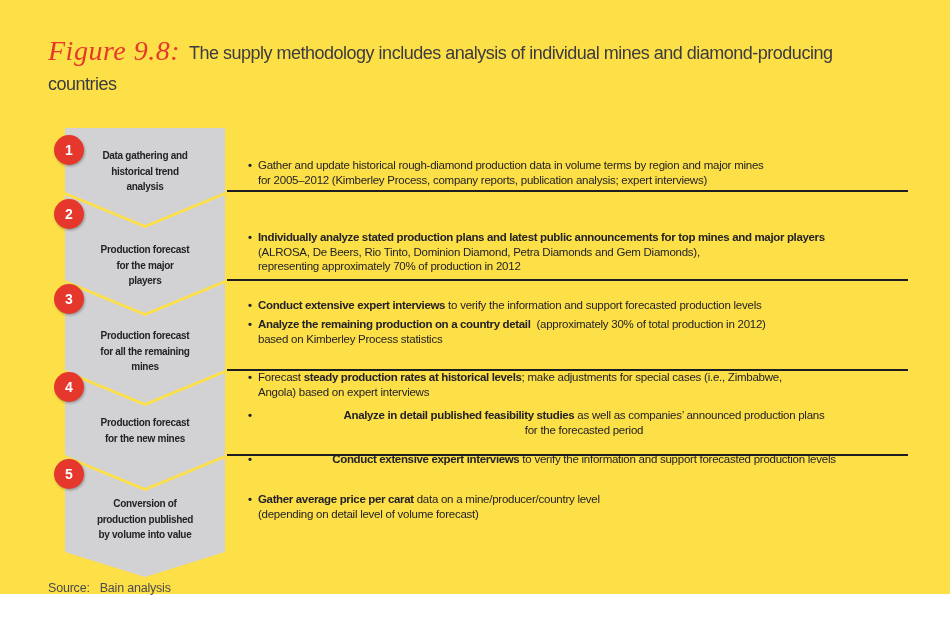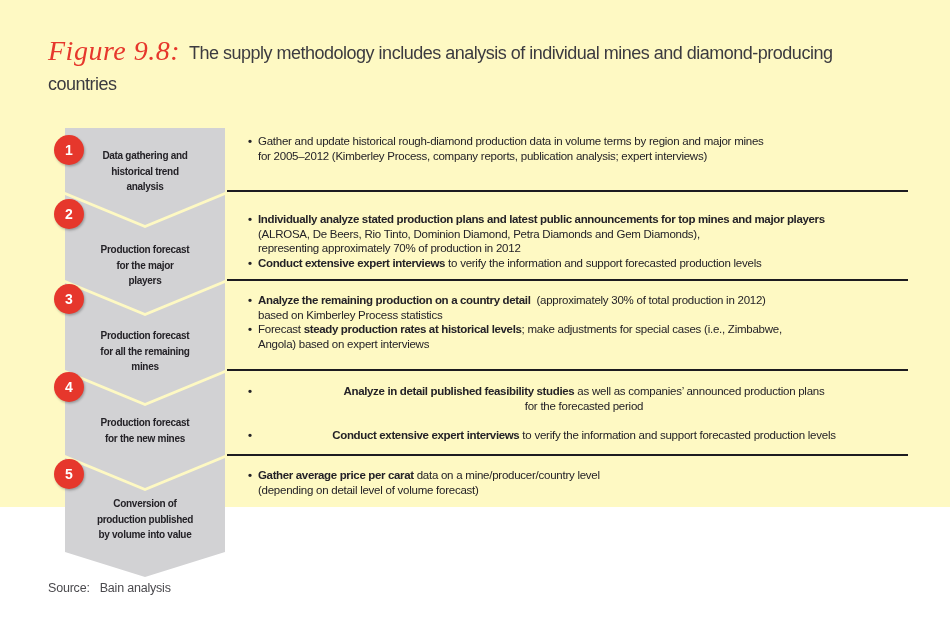--- a/index.html
+++ b/index.html
@@ -7,22 +7,22 @@
     padding: 0;
     background: #ffffff;
     width: 950px;
     height: 625px;
     overflow: hidden;
     font-family: "Liberation Sans", sans-serif;
   }
   .page {
     position: relative;
     width: 950px;
-    height: 507px;
-    background: #fef9c3;
+    height: 594px;
+    background: #fde047;
   }
 
   
   .title {
     position: absolute;
     left: 48px;
     top: 34px;
     width: 880px;
     color: #3c3b40;
     font-size: 18px;
@@ -116,29 +116,30 @@
   .section {
     position: absolute;
     left: 248px;
     width: 662px;
     color: #242227;
     font-size: 11.5px;
     line-height: 14.5px;
     letter-spacing: -0.25px;
   }
   .sec0 { top: 134px; }
-  .sec1 { top: 212px; }
+  .sec1 { top: 206px; }
   .sec2 { top: 293px; }
   .sec3 { top: 384px; text-align: center; }
   .sec4 { top: 468px; }
   .sec3 .bullet + .bullet, .sec4 .bullet + .bullet { margin-top: 15px; }
 
   .bullet {
     position: relative;
     padding-left: 10px;
+    margin-top: 24px;
   }
   .bullet::before {
     content: "\2022";
     position: absolute;
     left: 0;
     top: 0;
     font-weight: bold;
   }
   .bullet b { letter-spacing: -0.35px; }
 

